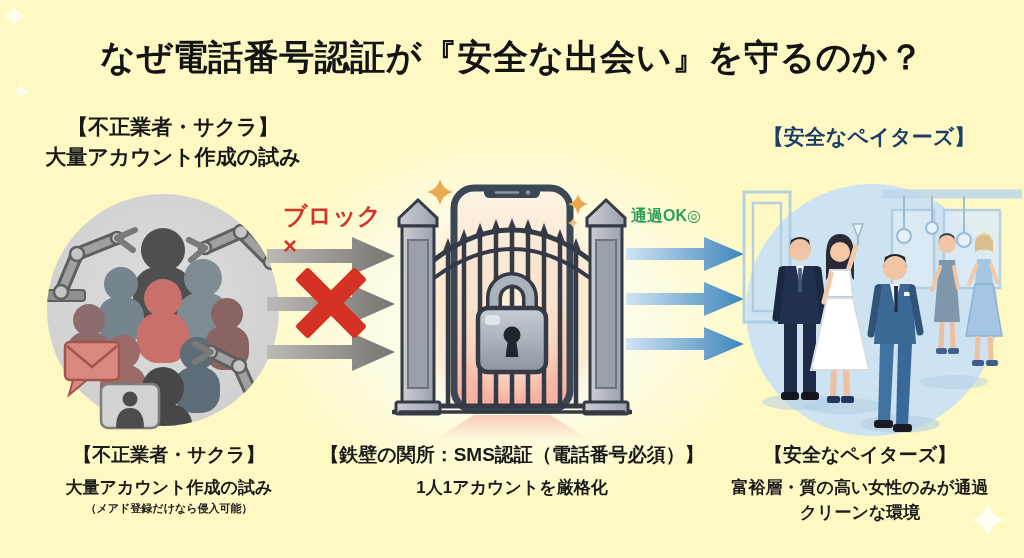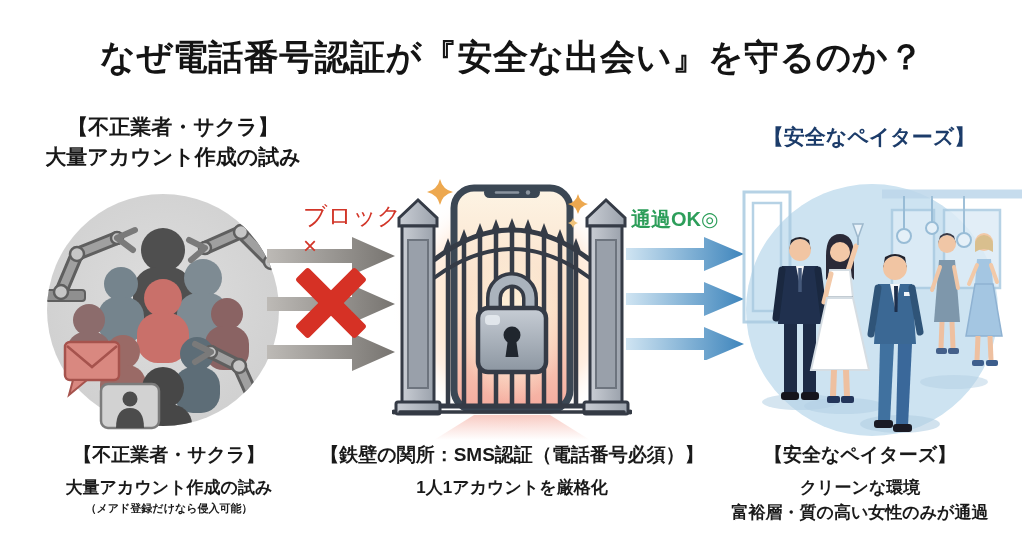--- a/index.html
+++ b/index.html
@@ -1,35 +1,35 @@
 <!DOCTYPE html>
 <html><head>
 <meta charset="utf-8">
 <style>
   * { margin:0; padding:0; box-sizing:border-box; }
   body { background:#cfd8dd; font-family:"Liberation Sans","DejaVu Sans",sans-serif; }
   #stage{
     position:relative; width:1024px; height:558px; margin:0 auto;
-    background:#ffffff; overflow:hidden;
+    background:#fef9c3; overflow:hidden;
   }
   #stage::before{
     content:""; position:absolute; left:256px; top:130px; width:512px; height:360px;
     background:radial-gradient(ellipse at 50% 52%, rgba(255,255,255,.9) 0%, rgba(255,255,255,.55) 40%, rgba(255,255,255,0) 72%);
     pointer-events:none;
   }
   .abs{ position:absolute; }
   #title{
     top:34px; left:0; width:1024px; text-align:center;
     font-size:35px; font-weight:900; color:#141414; letter-spacing:.5px;
   }
   .col-header{ text-align:center; font-size:21px; line-height:1.45; font-weight:800; }
   #fraud-header{ left:22px; top:112px; width:302px; color:#181818; }
   #safe-header{ left:738px; top:122px; width:262px; color:#1c3c6a; }
-  #block-label{ left:283px; top:200px; width:110px; font-size:24px; font-weight:400; color:#d23528;margin-left:20px; }
-  #pass-label{ left:631px; top:206px; width:120px; font-size:20px; font-weight:900; color:#2d9e5a; }
+  #block-label{ left:283px; top:200px; width:110px; font-size:24px; font-weight:700; color:#d23528; }
+  #pass-label{ left:631px; top:206px; width:120px; font-size:16px; font-weight:900; color:#2d9e5a; }
   .caption{ text-align:center; line-height:1.5; color:#1a1a1a; }
   .caption .cap-title{ font-size:19px; font-weight:800; margin-bottom:5px; }
   .caption .cap-line{ font-size:17px; font-weight:800; }
   .caption .cap-line.small{ font-size:11px; }
   #caption-fraud{ left:14px; top:441px; width:310px; }
   #caption-gate{ left:318px; top:441px; width:388px; }
   #caption-safe{ left:710px; top:441px; width:300px; }
   svg{ display:block; }
 </style>
 </head>
@@ -385,17 +385,17 @@
     <div class="cap-title">【不正業者・サクラ】</div>
     <div class="cap-line">大量アカウント作成の試み</div>
     <div class="cap-line small">（メアド登録だけなら侵入可能）</div>
   </div>
   <div id="caption-gate" class="abs caption">
     <div class="cap-title">【鉄壁の関所：SMS認証（電話番号必須）】</div>
     <div class="cap-line">1人1アカウントを厳格化</div>
   </div>
   <div id="caption-safe" class="abs caption">
     <div class="cap-title">【安全なペイターズ】</div>
+    <div class="cap-line">富裕層・質の高い女性のみが通過</div>
     <div class="cap-line">クリーンな環境</div>
-    <div class="cap-line">富裕層・質の高い女性のみが通過</div>
   </div>
 
 </div>
 
 </body></html>

